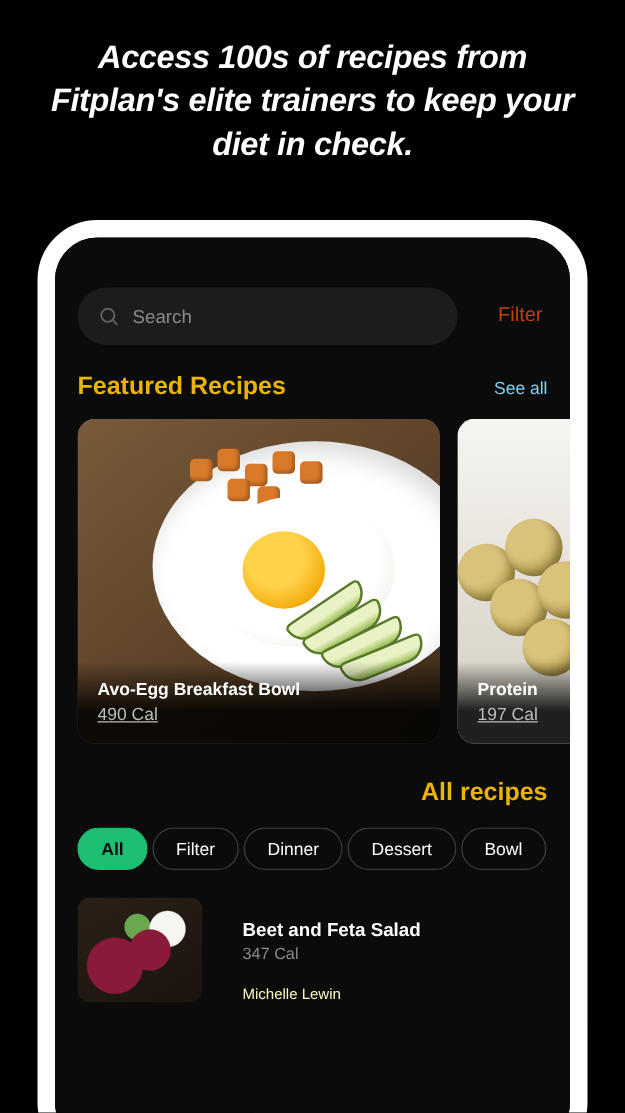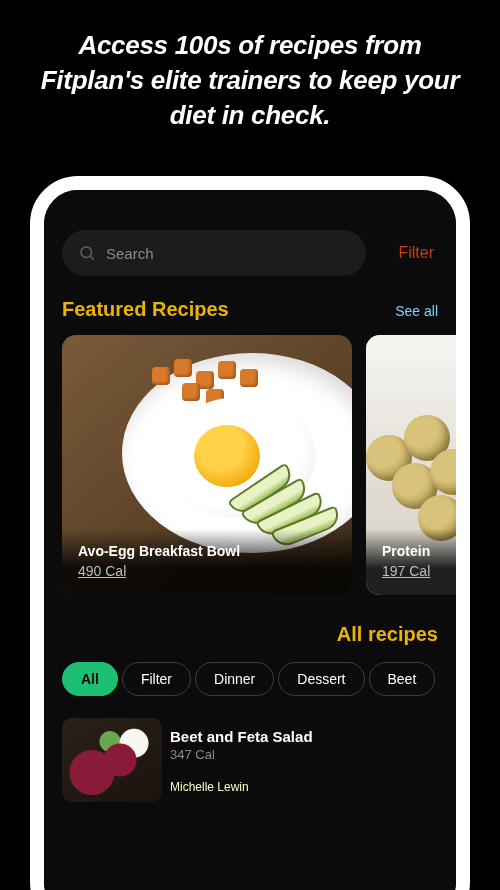--- a/index.html
+++ b/index.html
@@ -228,22 +228,22 @@
     border-color: #1dbf73;
     color: #0b0b0b;
     font-weight: 600;
   }
   .list {
     margin-top: 22px;
     padding: 0 18px;
   }
   .list-item {
     display: flex;
-    gap: 8px;
-    align-items: center;
+    gap: 32px;
+    align-items: flex-end;
     margin-top: 16px;
   }
   .thumb {
     width: 100px; height: 84px;
     border-radius: 10px;
     background:
       radial-gradient(circle at 30% 65%, #8a1a3a 0 22px, transparent 23px),
       radial-gradient(circle at 58% 50%, #8a1a3a 0 16px, transparent 17px),
       radial-gradient(circle at 72% 30%, #f8f6f0 0 14px, transparent 15px),
       radial-gradient(circle at 48% 28%, #6aa84f 0 10px, transparent 11px),
@@ -322,21 +322,21 @@
       </div>
     </div>
 
     <div class="section-title all-title">All recipes</div>
 
     <div class="chips">
       <div class="chip active">All</div>
       <div class="chip">Filter</div>
       <div class="chip">Dinner</div>
       <div class="chip">Dessert</div>
-      <div class="chip">Beet</div>
+      <div class="chip">Bowl</div>
     </div>
 
     <div class="list">
       <div class="list-item">
         <div class="thumb"></div>
         <div class="item-meta">
           <div class="item-title">Beet and Feta Salad</div>
           <div class="item-cal">347 Cal</div>
           <div class="item-author">Michelle Lewin</div>
         </div>

